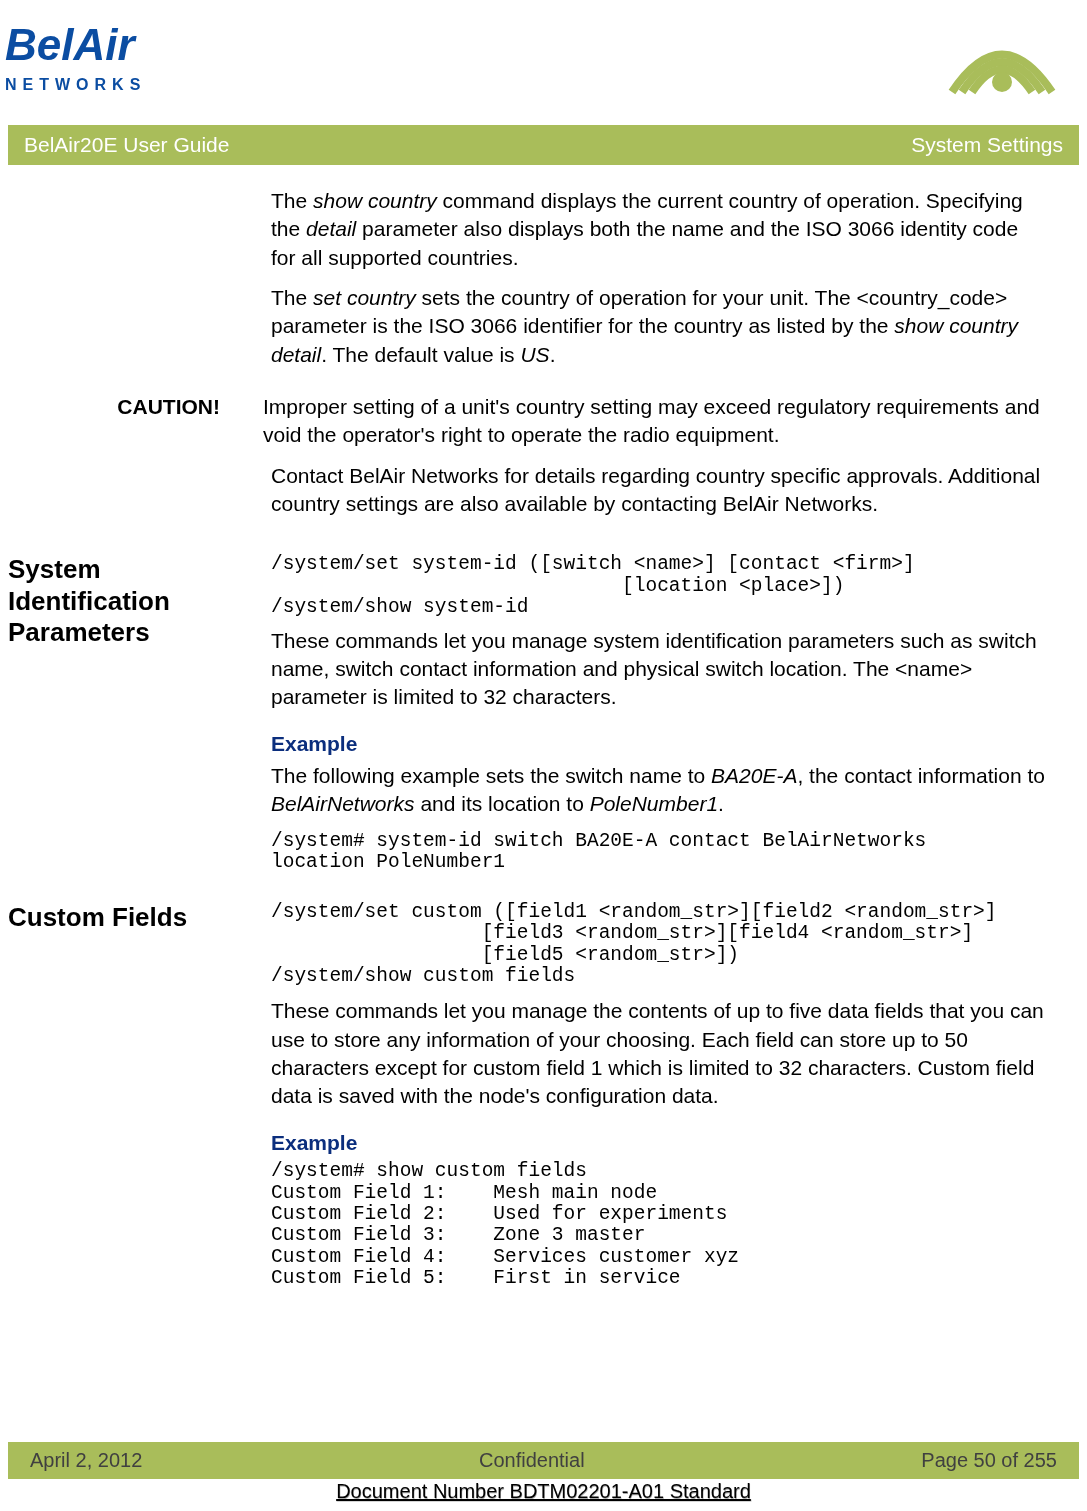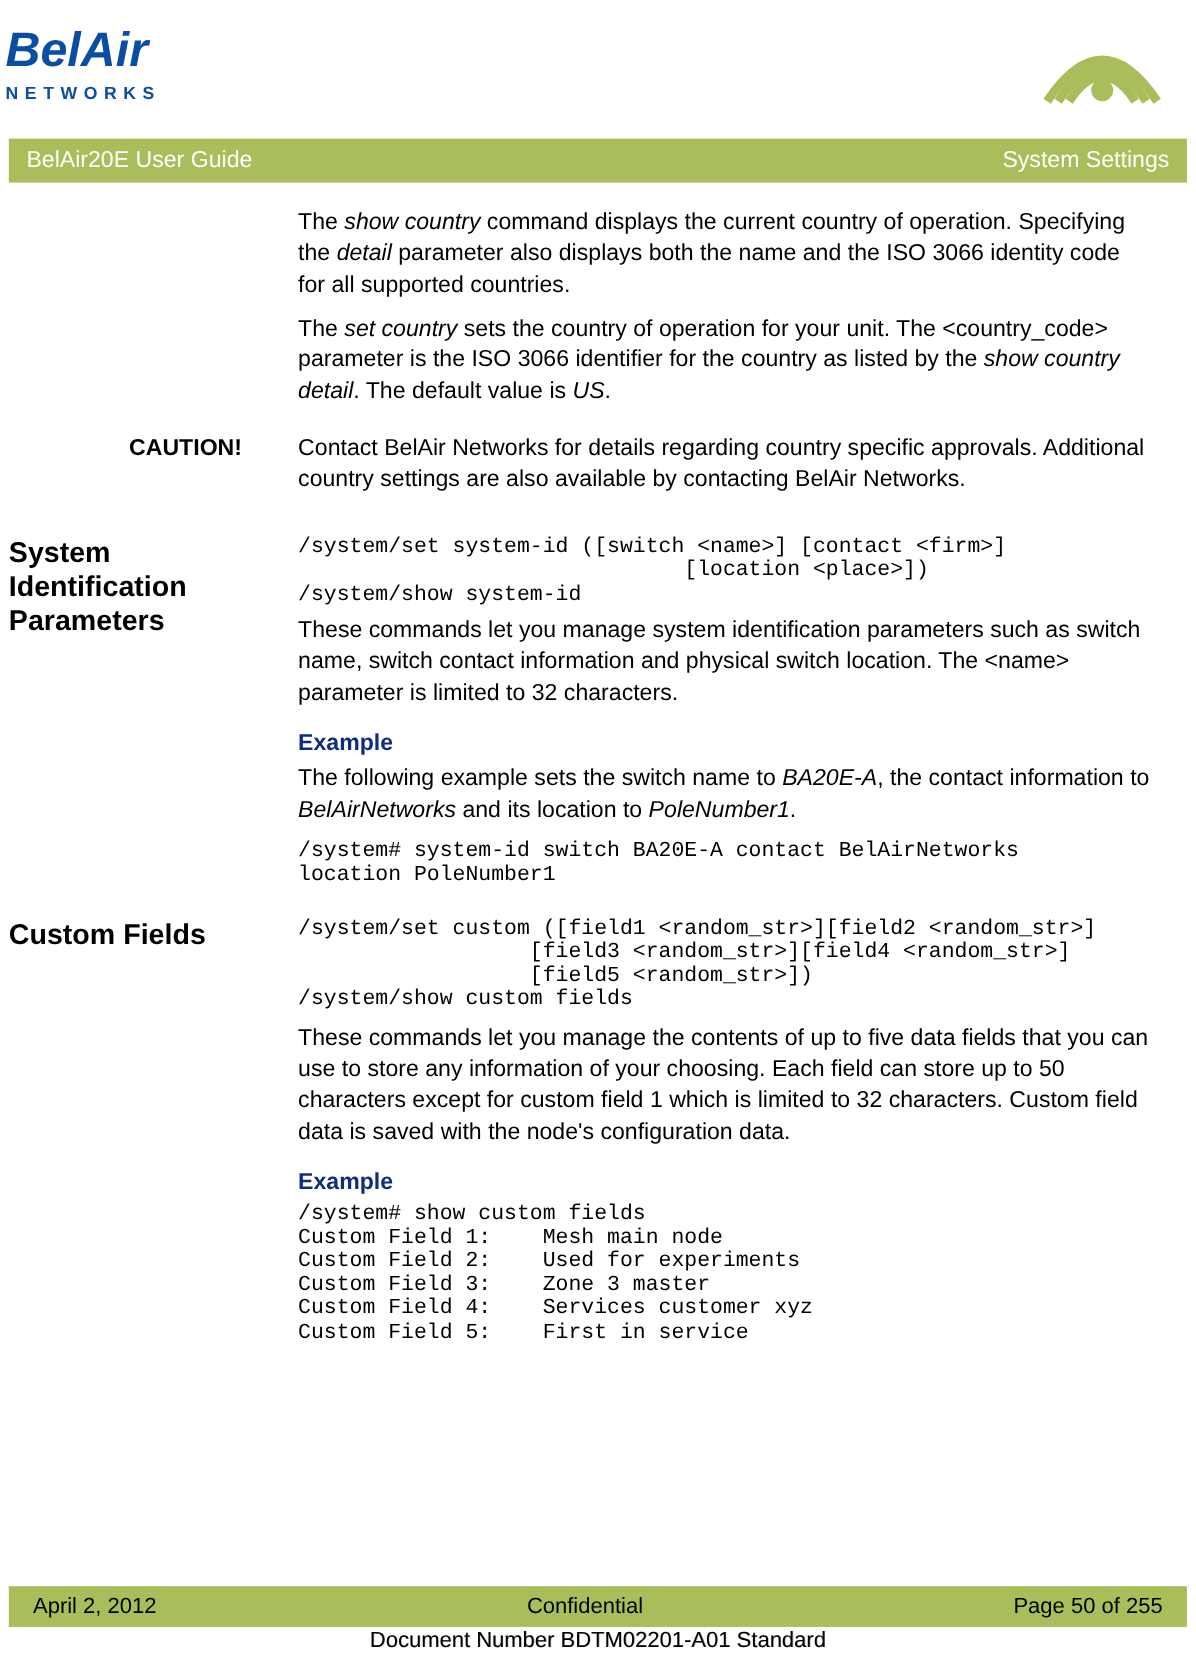--- a/index.html
+++ b/index.html
@@ -79,35 +79,36 @@
       white-space: pre;
       line-height: 1.1;
       margin-bottom: 8px;
     }
     .footer-bar {
       position: absolute;
       bottom: 32px;
       left: 8px;
       right: 8px;
       background: #a9bd5a;
-      color: #000000;
+      color: #404040;
       font-family: 'Gill Sans', 'Segoe UI', sans-serif;
       font-size: 20px;
       padding: 5px 22px;
       display: flex;
       justify-content: space-between;
     }
     .footer-bottom {
       position: absolute;
       bottom: 6px;
       left: 0; right: 0;
       text-align: center;
       font-family: 'Gill Sans', 'Segoe UI', sans-serif;
       font-size: 20px;
       text-shadow: 0.5px 0.5px 0 #aaa;
+      text-decoration: underline;
     }
   </style>
 </head>
 <body>
 
 <div class="header">
   <div class="logo-left">
     <svg width="180" height="90" viewBox="0 0 180 90">
       <text x="0" y="48" font-family="Arial" font-size="44" font-weight="bold" font-style="italic" fill="#0b4da2">BelAir</text>
       <text x="0" y="78" font-family="Arial" font-size="16" font-weight="bold" fill="#0b4da2" letter-spacing="6">NETWORKS</text>
@@ -140,20 +141,21 @@
       </p>
       <p class="para">
         <span>The </span><span class="italic">set country</span><span> sets the country of operation for your unit. The &lt;country_code&gt; parameter is the ISO 3066 identifier for the country as listed by the </span><span class="italic">show country detail</span><span>. The default value is </span><span class="italic">US</span><span>.</span>
       </p>
     </div>
   </div>
 
   <div class="row">
     <div class="sidecol caution-label">CAUTION!</div>
     <div class="maincol">
+      <p class="para" style="margin-left:-8px">Improper setting of a unit's country setting may exceed regulatory requirements and void the operator's right to operate the radio equipment.</p>
       <p class="para">Contact BelAir Networks for details regarding country specific approvals. Additional country settings are also available by contacting BelAir Networks.</p>
     </div>
   </div>
 
   <div class="row" style="margin-top:24px">
     <div class="sidecol section-heading">System Identification Parameters</div>
     <div class="maincol">
       <div class="mono">/system/set system-id ([switch &lt;name&gt;] [contact &lt;firm&gt;]
                               [location &lt;place&gt;])
 /system/show system-id</div>

